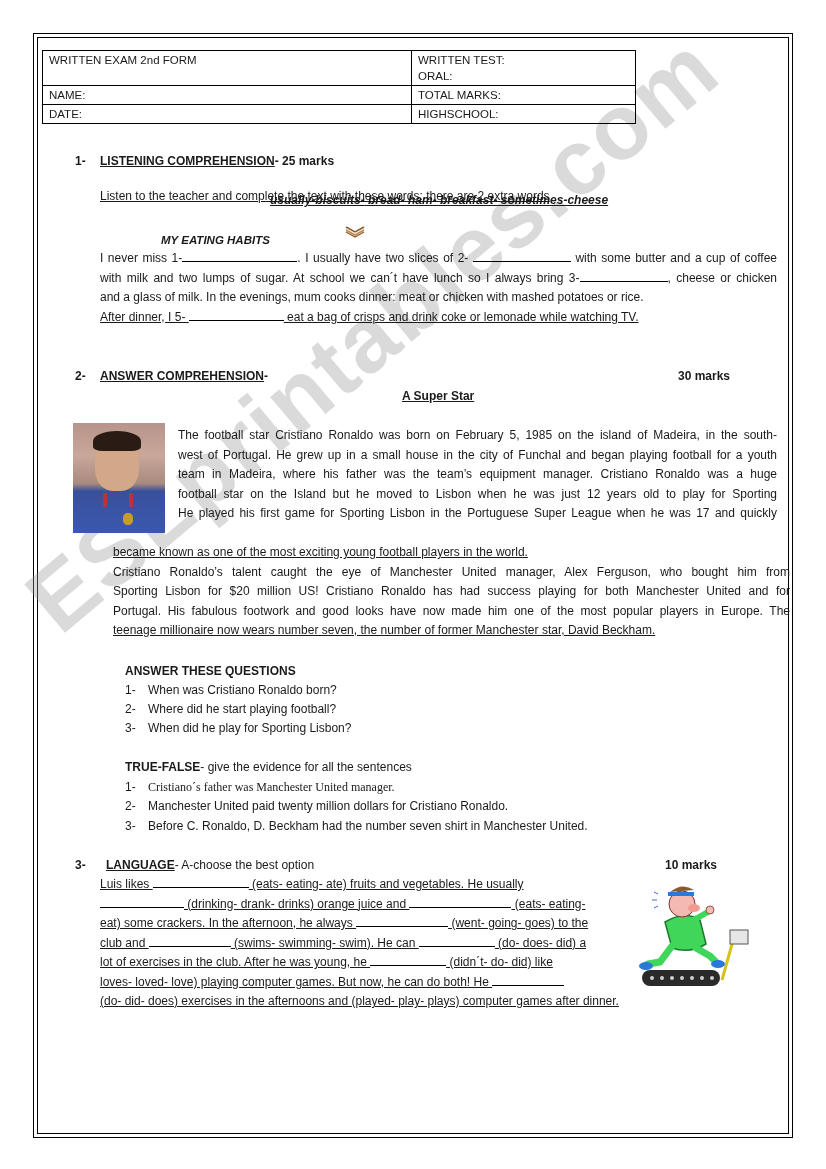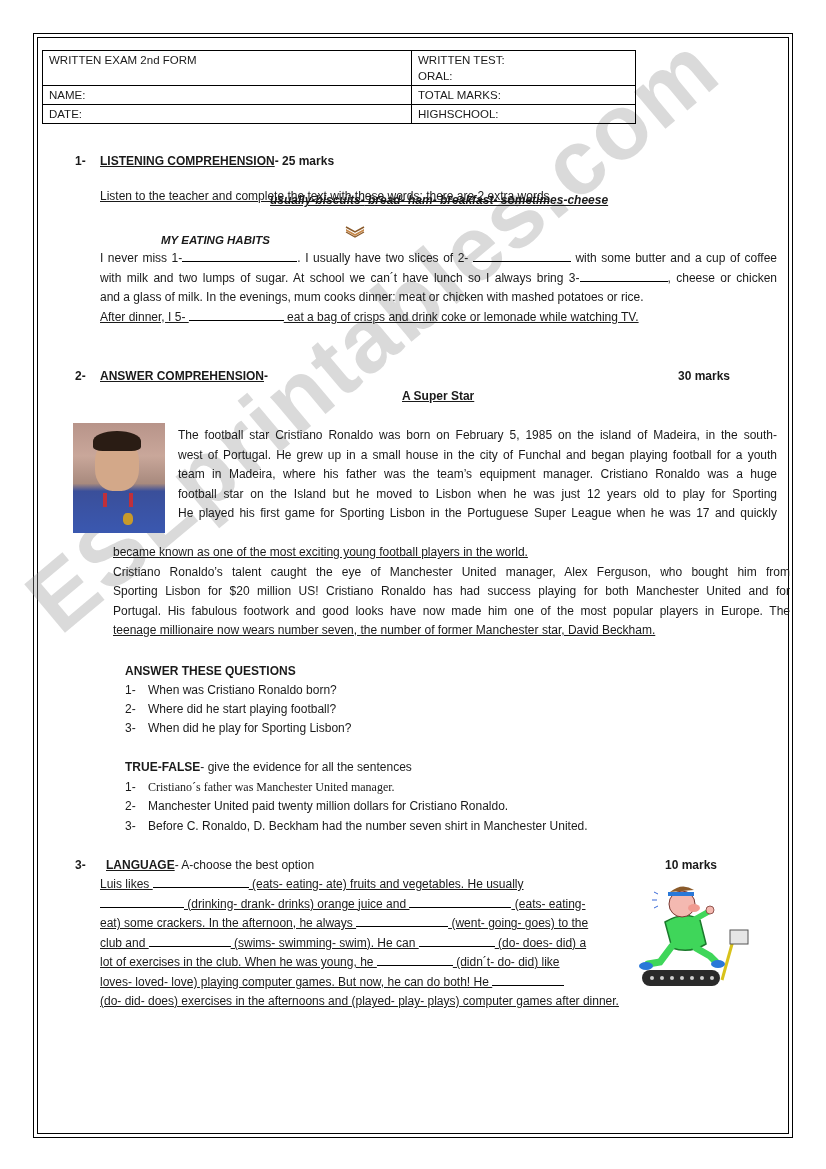--- a/index.html
+++ b/index.html
@@ -131,21 +131,21 @@
 
 <div class="line b" style="left:75px; top:857px;">3-</div>
 <div class="line" style="left:100px; top:857px;margin-left:6px;"><span class="b u">LANGUAGE</span><span>- A-choose the best option</span></div>
 <div class="line b" style="left:665px; top:857px;">10 marks</div>
 
 <div class="para" style="left:100px; top:875px; width:510px;">
   <span class="ln last"><span>Luis likes </span><span class="blank" style="width:96px"></span><span> (eats- eating- ate) fruits and vegetables. He usually</span></span>
   <span class="ln last"><span class="blank" style="width:84px"></span><span> (drinking- drank- drinks) orange juice and </span><span class="blank" style="width:102px"></span><span> (eats- eating-</span></span>
   <span class="ln last"><span>eat) some crackers. In the afternoon, he always </span><span class="blank" style="width:92px"></span><span> (went- going- goes) to the</span></span>
   <span class="ln last"><span>club and </span><span class="blank" style="width:82px"></span><span> (swims- swimming- swim). He can </span><span class="blank" style="width:76px"></span><span> (do- does- did) a</span></span>
-  <span class="ln last"><span>lot of exercises in the club. When he was young, he </span><span class="blank" style="width:76px"></span><span> (didn´t- do- did) like</span></span>
+  <span class="ln last"><span>lot of exercises in the club. After he was young, he </span><span class="blank" style="width:76px"></span><span> (didn´t- do- did) like</span></span>
   <span class="ln last"><span>loves- loved- love) playing computer games. But now, he can do both! He </span><span class="blank" style="width:72px"></span></span>
   <span class="ln last">(do- did- does) exercises in the afternoons and (played- play- plays) computer games after dinner.</span>
 </div>
 
 <svg class="runner" viewBox="0 0 125 115">
 
   <rect x="12" y="88" width="78" height="16" rx="8" fill="#2a2a2a"></rect>
   <g fill="#cfcfcf">
       <circle cx="22" cy="96" r="2"></circle>
       <circle cx="32" cy="96" r="2"></circle>

